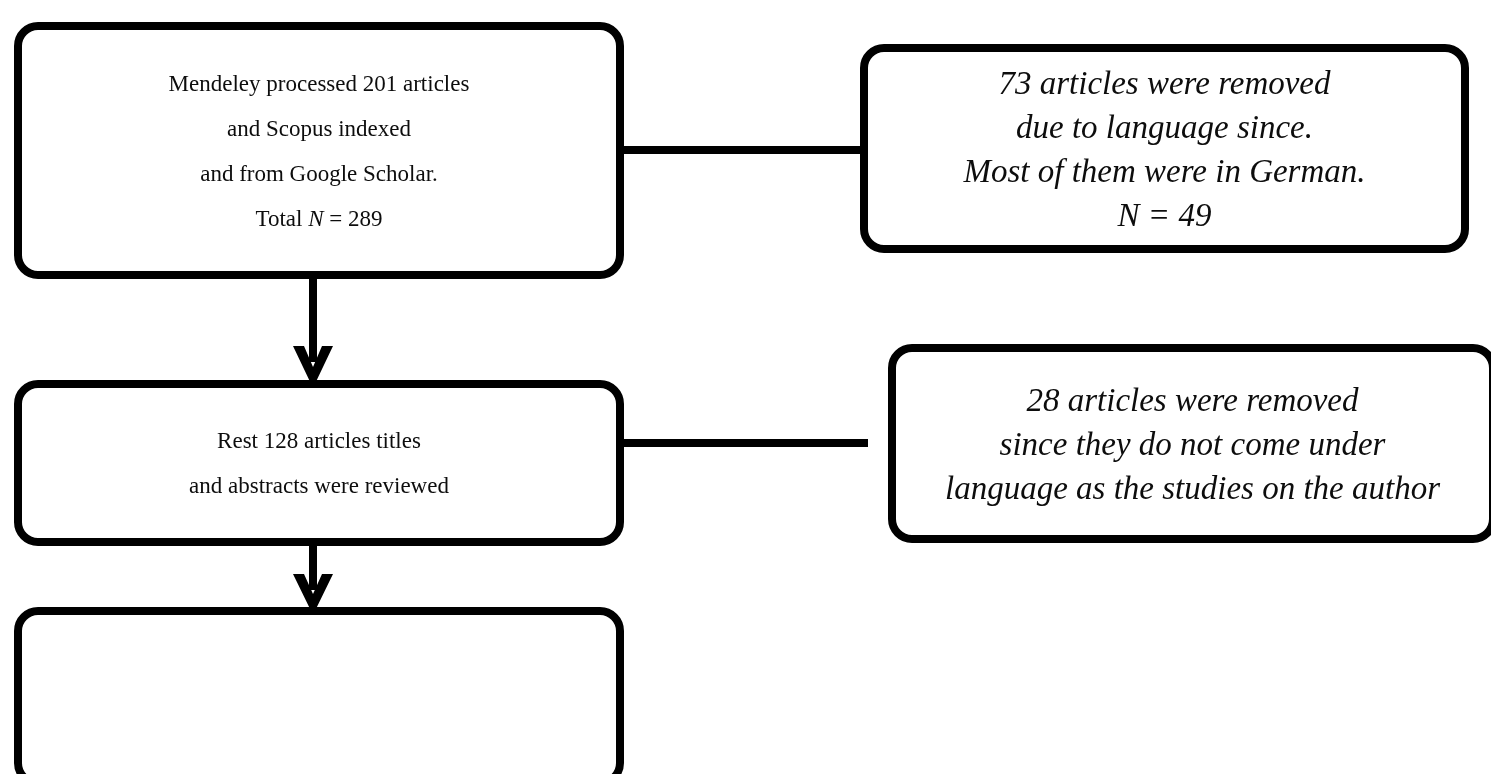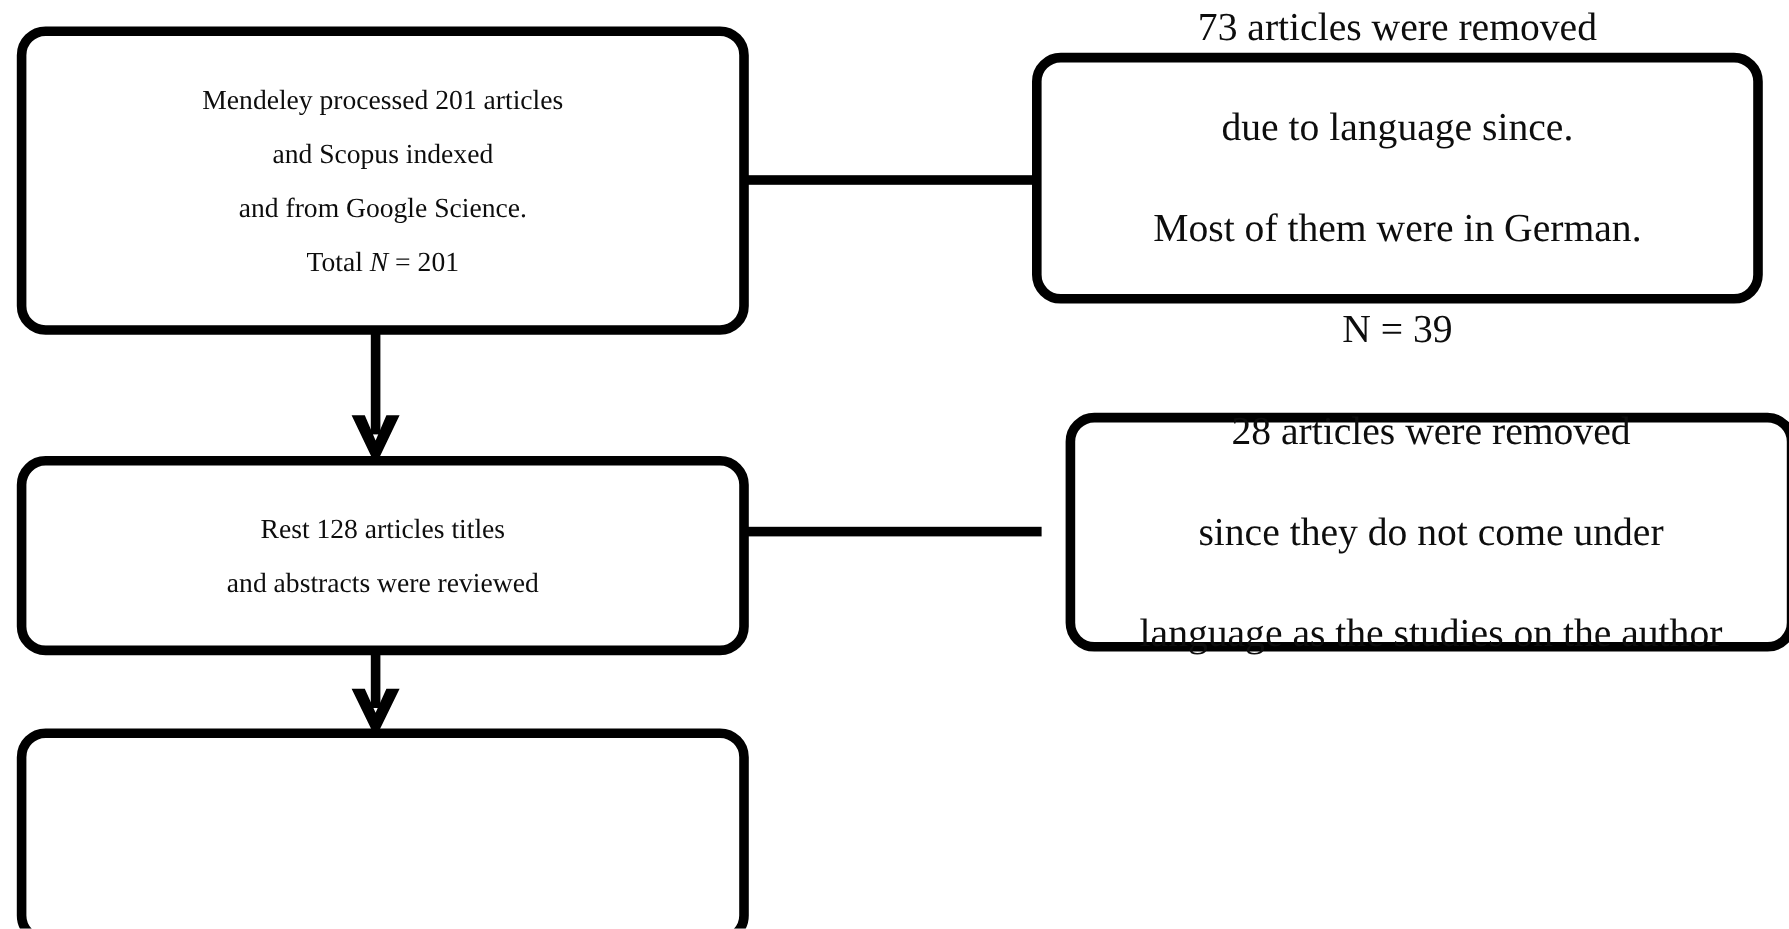--- a/index.html
+++ b/index.html
@@ -32,24 +32,24 @@
   .flow-box .line {
     display: block;
     white-space: nowrap;
   }
   .upright {
     font-style: normal;
     font-size: 23px;
     line-height: 45px;
   }
   .slanted {
+    font-style: italic;
     font-size: 33px;
     line-height: 44px;
     font-weight: 500;
-    gap: 40px;
   }
   .var-n {
     font-style: italic;
   }
 
   
   #box-source      { left: 14px;  top: 22px;  width: 610px; height: 257px; }
   #box-language    { left: 860px; top: 44px;  width: 609px; height: 209px; }
   #box-screened    { left: 14px;  top: 380px; width: 610px; height: 166px; }
   #box-scope       { left: 860px; top: 344px; width: 609px; height: 199px; margin-left: 28px; }
@@ -75,29 +75,29 @@
   .v-arrow svg { display: block; width: 100%; height: 100%; }
 </style>
 </head>
 <body>
 
 <div id="canvas">
 
   <div class="flow-box upright" id="box-source">
     <span class="line">Mendeley processed 201 articles</span>
     <span class="line">and Scopus indexed</span>
-    <span class="line">and from Google Science.</span>
-    <span class="line"><span>Total </span><span class="var-n">N</span><span> = 201</span></span>
+    <span class="line">and from Google Scholar.</span>
+    <span class="line"><span>Total </span><span class="var-n">N</span><span> = 289</span></span>
   </div>
 
   <div class="flow-box slanted" id="box-language">
     <span class="line">73 articles were removed</span>
     <span class="line">due to language since.</span>
     <span class="line">Most of them were in German.</span>
-    <span class="line"><span>N</span><span> = 39</span></span>
+    <span class="line"><span>N</span><span> = 49</span></span>
   </div>
 
   <div class="flow-box upright" id="box-screened">
     <span class="line">Rest 128 articles titles</span>
     <span class="line">and abstracts were reviewed</span>
   </div>
 
   <div class="flow-box slanted" id="box-scope">
     <span class="line">28 articles were removed</span>
     <span class="line">since they do not come under</span>

